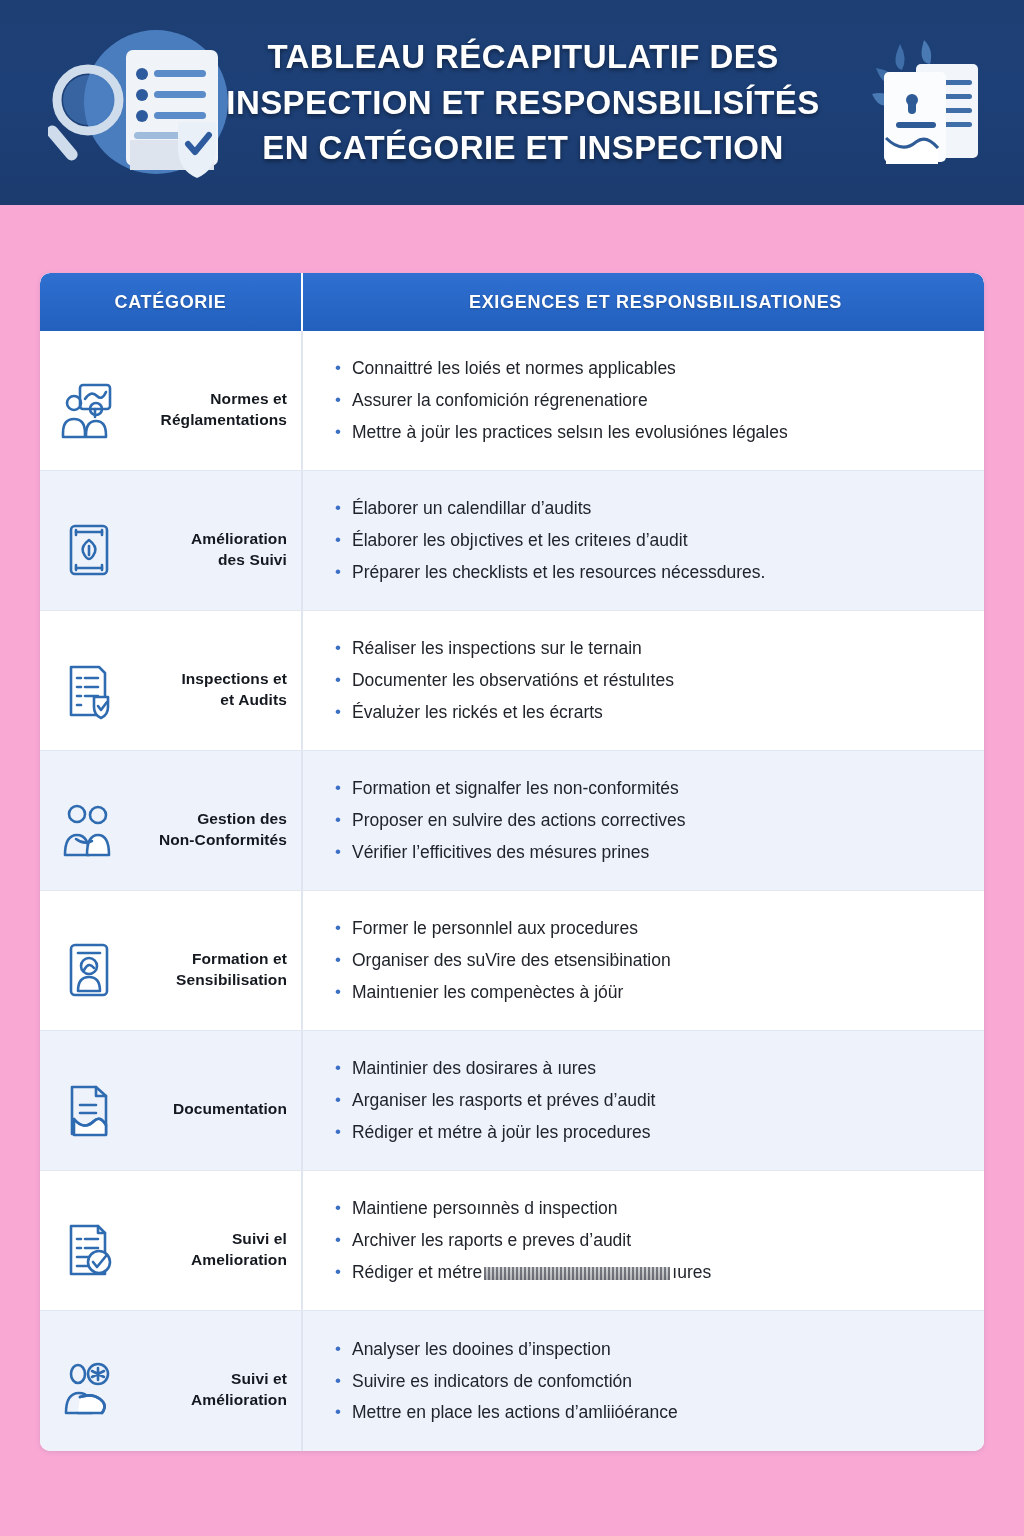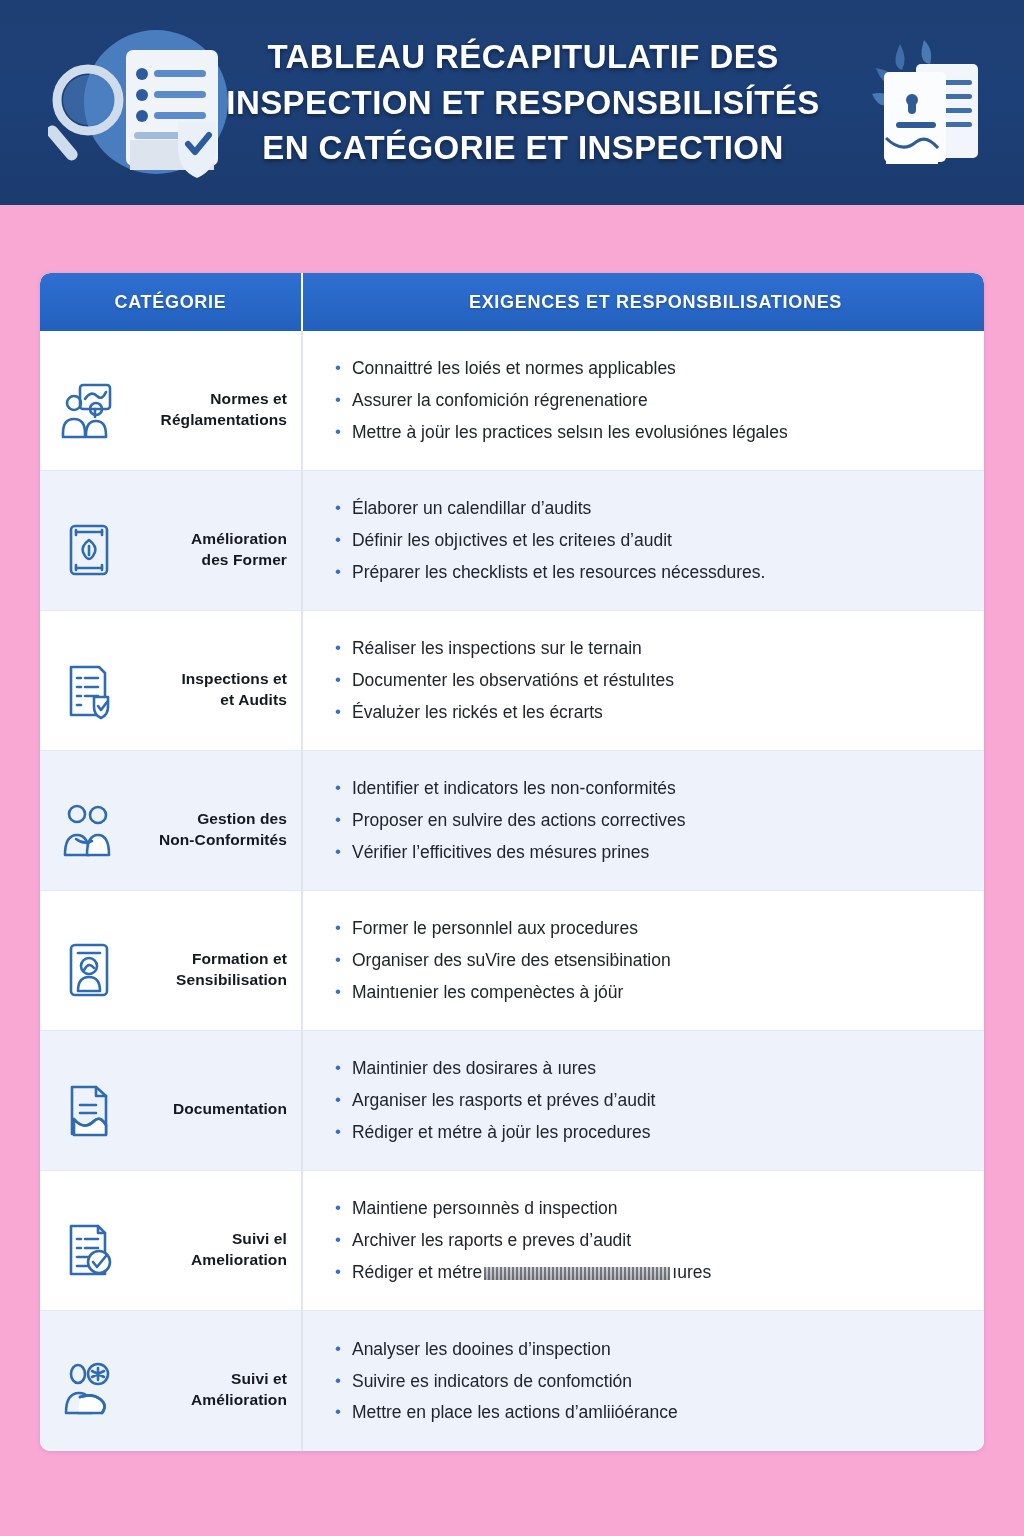--- a/index.html
+++ b/index.html
@@ -272,31 +272,31 @@
             <rect x="13" y="7" width="36" height="48" rx="4"></rect>
             <path d="M18 13 l26 0"></path>
             <path d="M18 49 l26 0"></path>
             <path d="M18 11 l0 5 M44 11 l0 5 M18 46 l0 5 M44 46 l0 5"></path>
             <path d="M31 21 q-8 6 -6 12 q3 7 6 7 q3 0 6 -7 q2 -6 -6 -12 z"></path>
             <path d="M31 27 l0 9"></path>
           </svg>
         </div>
         <div class="cat-label">
           <span>Amélioration</span><br>
-          <span>des Former</span>
+          <span>des Suivi</span>
         </div>
       </div>
       <div class="req-cell">
         <div class="bullet-line">
             <span class="dot">•</span>
             <span class="bullet-text">Élaborer un calendillar d’audits</span>
           </div>
         <div class="bullet-line">
             <span class="dot">•</span>
-            <span class="bullet-text">Définir les objıctives et les criteıes d’audit</span>
+            <span class="bullet-text">Élaborer les objıctives et les criteıes d’audit</span>
           </div>
         <div class="bullet-line">
             <span class="dot">•</span>
             <span class="bullet-text">Préparer les checklists et les resources nécessdures.</span>
           </div>
       </div>
     </div>
 
     <div class="row norm">
       <div class="cat-cell">
@@ -344,21 +344,21 @@
           </svg>
         </div>
         <div class="cat-label">
           <span>Gestion des</span><br>
           <span>Non-Conformités</span>
         </div>
       </div>
       <div class="req-cell">
         <div class="bullet-line">
             <span class="dot">•</span>
-            <span class="bullet-text">Identifier et indicators les non-conformités</span>
+            <span class="bullet-text">Formation et signalfer les non-conformités</span>
           </div>
         <div class="bullet-line">
             <span class="dot">•</span>
             <span class="bullet-text">Proposer en sulvire des actions correctives</span>
           </div>
         <div class="bullet-line">
             <span class="dot">•</span>
             <span class="bullet-text">Vérifier l’efficitives des mésures prines</span>
           </div>
       </div>

